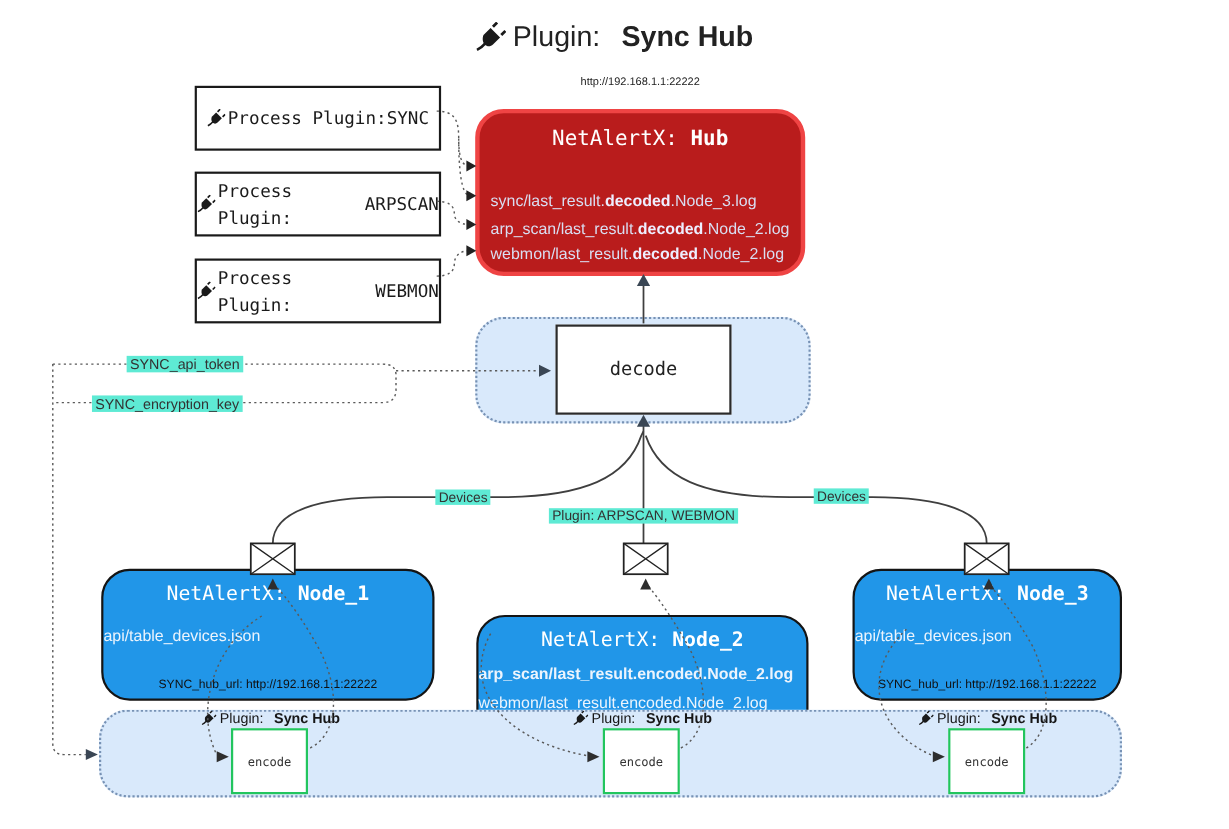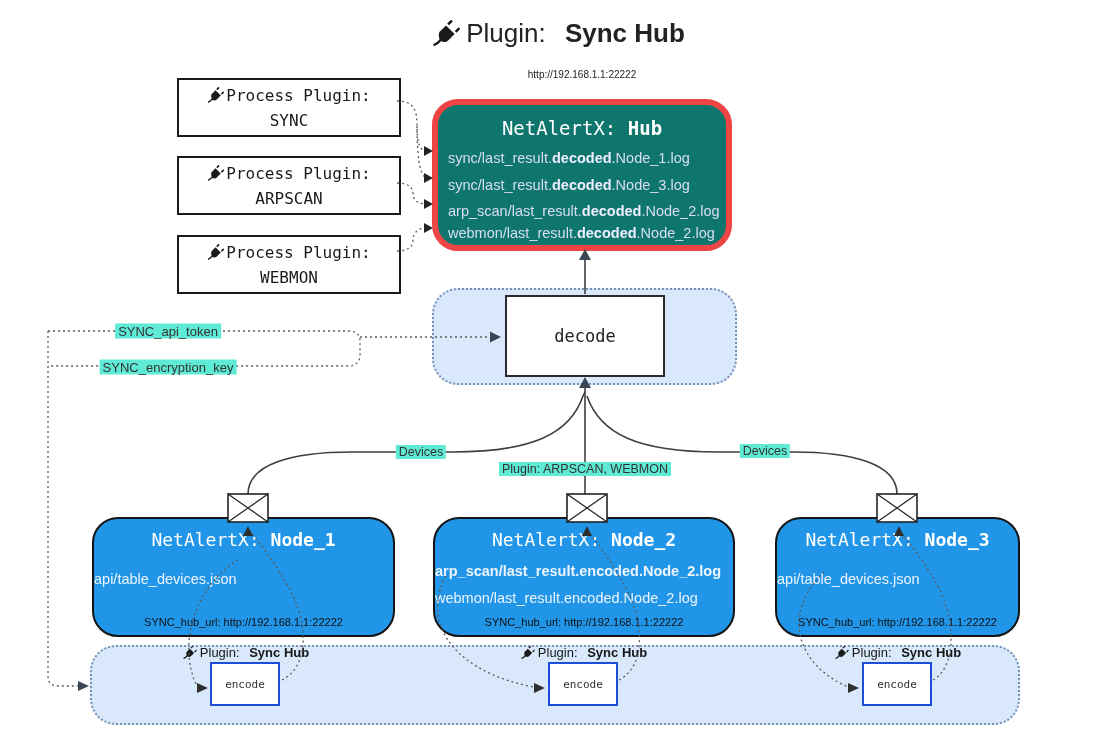--- a/index.html
+++ b/index.html
@@ -8,27 +8,27 @@
   .abs{position:absolute;}
   .mono{font-family:"DejaVu Sans Mono","Liberation Mono",monospace;}
 
   
   .title{top:18px;left:0;width:1117px;text-align:center;font-size:26px;color:#222;
          display:flex;align-items:center;justify-content:center;gap:6px;}
   .title b{font-weight:700;}
 
   
   .pbox{left:177px;width:220px;height:55px;border:2px solid #1a1a1a;background:#fff;
-        display:flex;flex-direction:column;align-items:center;justify-content:center;
+        display:flex;flex-direction:row;align-items:center;justify-content:center;
         font-size:16px;line-height:25px;}
   .pbox .l1{display:flex;align-items:center;gap:2px;}
 
   
   .huburl{top:69px;left:432px;width:300px;text-align:center;font-size:10px;color:#222;}
-  .hub{top:99px;left:432px;width:300px;height:152px;background:#0f766e;border:6px solid #ef4444;
+  .hub{top:99px;left:432px;width:300px;height:152px;background:#b91c1c;border:4px solid #ef4444;
        border-radius:26px;box-sizing:border-box;}
   .hub-title{position:absolute;top:12px;left:0;width:100%;text-align:center;color:#fff;font-size:19px;}
   .hub-log{position:absolute;left:10px;color:#d9def2;font-size:14.5px;white-space:nowrap;}
   .hub-log b{font-weight:700;color:#eef;}
 
   
   .dec-wrap{top:288px;left:432px;width:305px;height:97px;background:#d9e9fb;
             border:2px dotted #7792b5;border-radius:26px;box-sizing:border-box;}
   .dec-box{top:295px;left:505px;width:160px;height:82px;background:#fff;border:2px solid #2b2b2b;
            box-sizing:border-box;display:flex;align-items:center;justify-content:center;
@@ -37,21 +37,21 @@
   
   .node{top:517px;height:120px;background:#2196e8;border:2px solid #141414;border-radius:26px;
         box-sizing:border-box;color:#fff;}
   .node-title{position:absolute;top:10px;left:0;width:100%;text-align:center;font-size:18px;color:#fff;}
   .node-file{position:absolute;left:0;width:100%;text-align:left;font-size:14.5px;color:#ecf4fd;white-space:nowrap;}
   .node-url{position:absolute;bottom:7px;left:0;width:100%;text-align:center;font-size:11px;color:#101010;}
 
   
   .band{top:645px;left:90px;width:930px;height:80px;background:#d9e9fb;
         border:2px dotted #7792b5;border-radius:26px;box-sizing:border-box;}
-  .enc-box{top:662px;width:70px;height:44px;background:#fff;border:2px solid #1d4ed8;box-sizing:border-box;
+  .enc-box{top:662px;width:70px;height:60px;background:#fff;border:2px solid #22c55e;box-sizing:border-box;
            display:flex;align-items:center;justify-content:center;font-size:11px;color:#333;z-index:4;}
   .enc-label{top:645px;font-size:13px;color:#161616;display:flex;align-items:center;gap:3px;
              transform:translateX(-50%);z-index:4;white-space:nowrap;}
   .enc-label b{font-weight:700;}
 
   
   .lab{background:#5eead4;font-size:12.5px;color:#333;padding:0 3px;transform:translate(-50%,-50%);
        white-space:nowrap;z-index:6;}
   .lab-token{font-size:13px;}
 
@@ -102,37 +102,36 @@
           <path d="M8.5 18 C6 21 4.5 22 1.5 23.5" stroke="#1a1a1a" stroke-width="2.2" fill="none"></path>
         </svg>
         <span>Process Plugin:</span>
       </span>
     <span>WEBMON</span>
   </div>
 
   <div class="abs huburl">http://192.168.1.1:22222</div>
   <div class="abs hub">
     <div class="hub-title mono"><span>NetAlertX:</span> <b>Hub</b></div>
-    <div class="hub-log" style="top:144px;top:45px;"><span>sync/last_result.</span><b>decoded</b><span>.Node_1.log</span></div>
     <div class="hub-log" style="top:72px;"><span>sync/last_result.</span><b>decoded</b><span>.Node_3.log</span></div>
     <div class="hub-log" style="top:98px;text-align:right;"><span>arp_scan/last_result.</span><b>decoded</b><span>.Node_2.log</span></div>
     <div class="hub-log" style="top:120px;"><span>webmon/last_result.</span><b>decoded</b><span>.Node_2.log</span></div>
   </div>
 
   <div class="abs dec-wrap"></div>
   <div class="abs dec-box mono">
       <span>decode</span>
     </div>
 
   <div class="abs node" style="left:92px;width:303px;">
     <div class="node-title mono"><span>NetAlertX:</span> <b>Node_1</b></div>
     <div class="node-file" style="top:52px;">api/table_devices.json</div>
     <div class="node-url">SYNC_hub_url: http://192.168.1.1:22222</div>
   </div>
-  <div class="abs node" style="left:433px;width:302px;">
+  <div class="abs node" style="left:433px;width:302px;margin-top:42px;">
     <div class="node-title mono"><span>NetAlertX:</span> <b>Node_2</b></div>
     <div class="node-file" style="top:44px;font-weight:bold;">arp_scan/last_result.encoded.Node_2.log</div>
     <div class="node-file" style="top:71px;">webmon/last_result.encoded.Node_2.log</div>
     <div class="node-url">SYNC_hub_url: http://192.168.1.1:22222</div>
   </div>
   <div class="abs node" style="left:775px;width:245px;">
     <div class="node-title mono"><span>NetAlertX:</span> <b>Node_3</b></div>
     <div class="node-file" style="top:52px;">api/table_devices.json</div>
     <div class="node-url">SYNC_hub_url: http://192.168.1.1:22222</div>
   </div>
@@ -231,18 +230,18 @@
       <rect x="567" y="494" width="40" height="28"></rect>
       <path d="M567 494 L607 522 M607 494 L567 522" fill="none" stroke-width="1.2"></path>
     </g>
     <g fill="#fff" stroke="#222" stroke-width="1.6">
       <rect x="877" y="494" width="40" height="28"></rect>
       <path d="M877 494 L917 522 M917 494 L877 522" fill="none" stroke-width="1.2"></path>
     </g>
   </svg>
 
   <div class="abs lab lab-token" style="left:168px;top:331px;">SYNC_api_token</div>
-  <div class="abs lab lab-token" style="left:152px;top:367px;margin-left:16px;">SYNC_encryption_key</div>
+  <div class="abs lab lab-token" style="left:152px;top:367px;">SYNC_encryption_key</div>
   <div class="abs lab" style="left:421px;top:452px;">Devices</div>
   <div class="abs lab" style="left:765px;top:451px;">Devices</div>
   <div class="abs lab" style="left:585px;top:469px;">Plugin: ARPSCAN, WEBMON</div>
 
 </div>
 
 </body></html>

